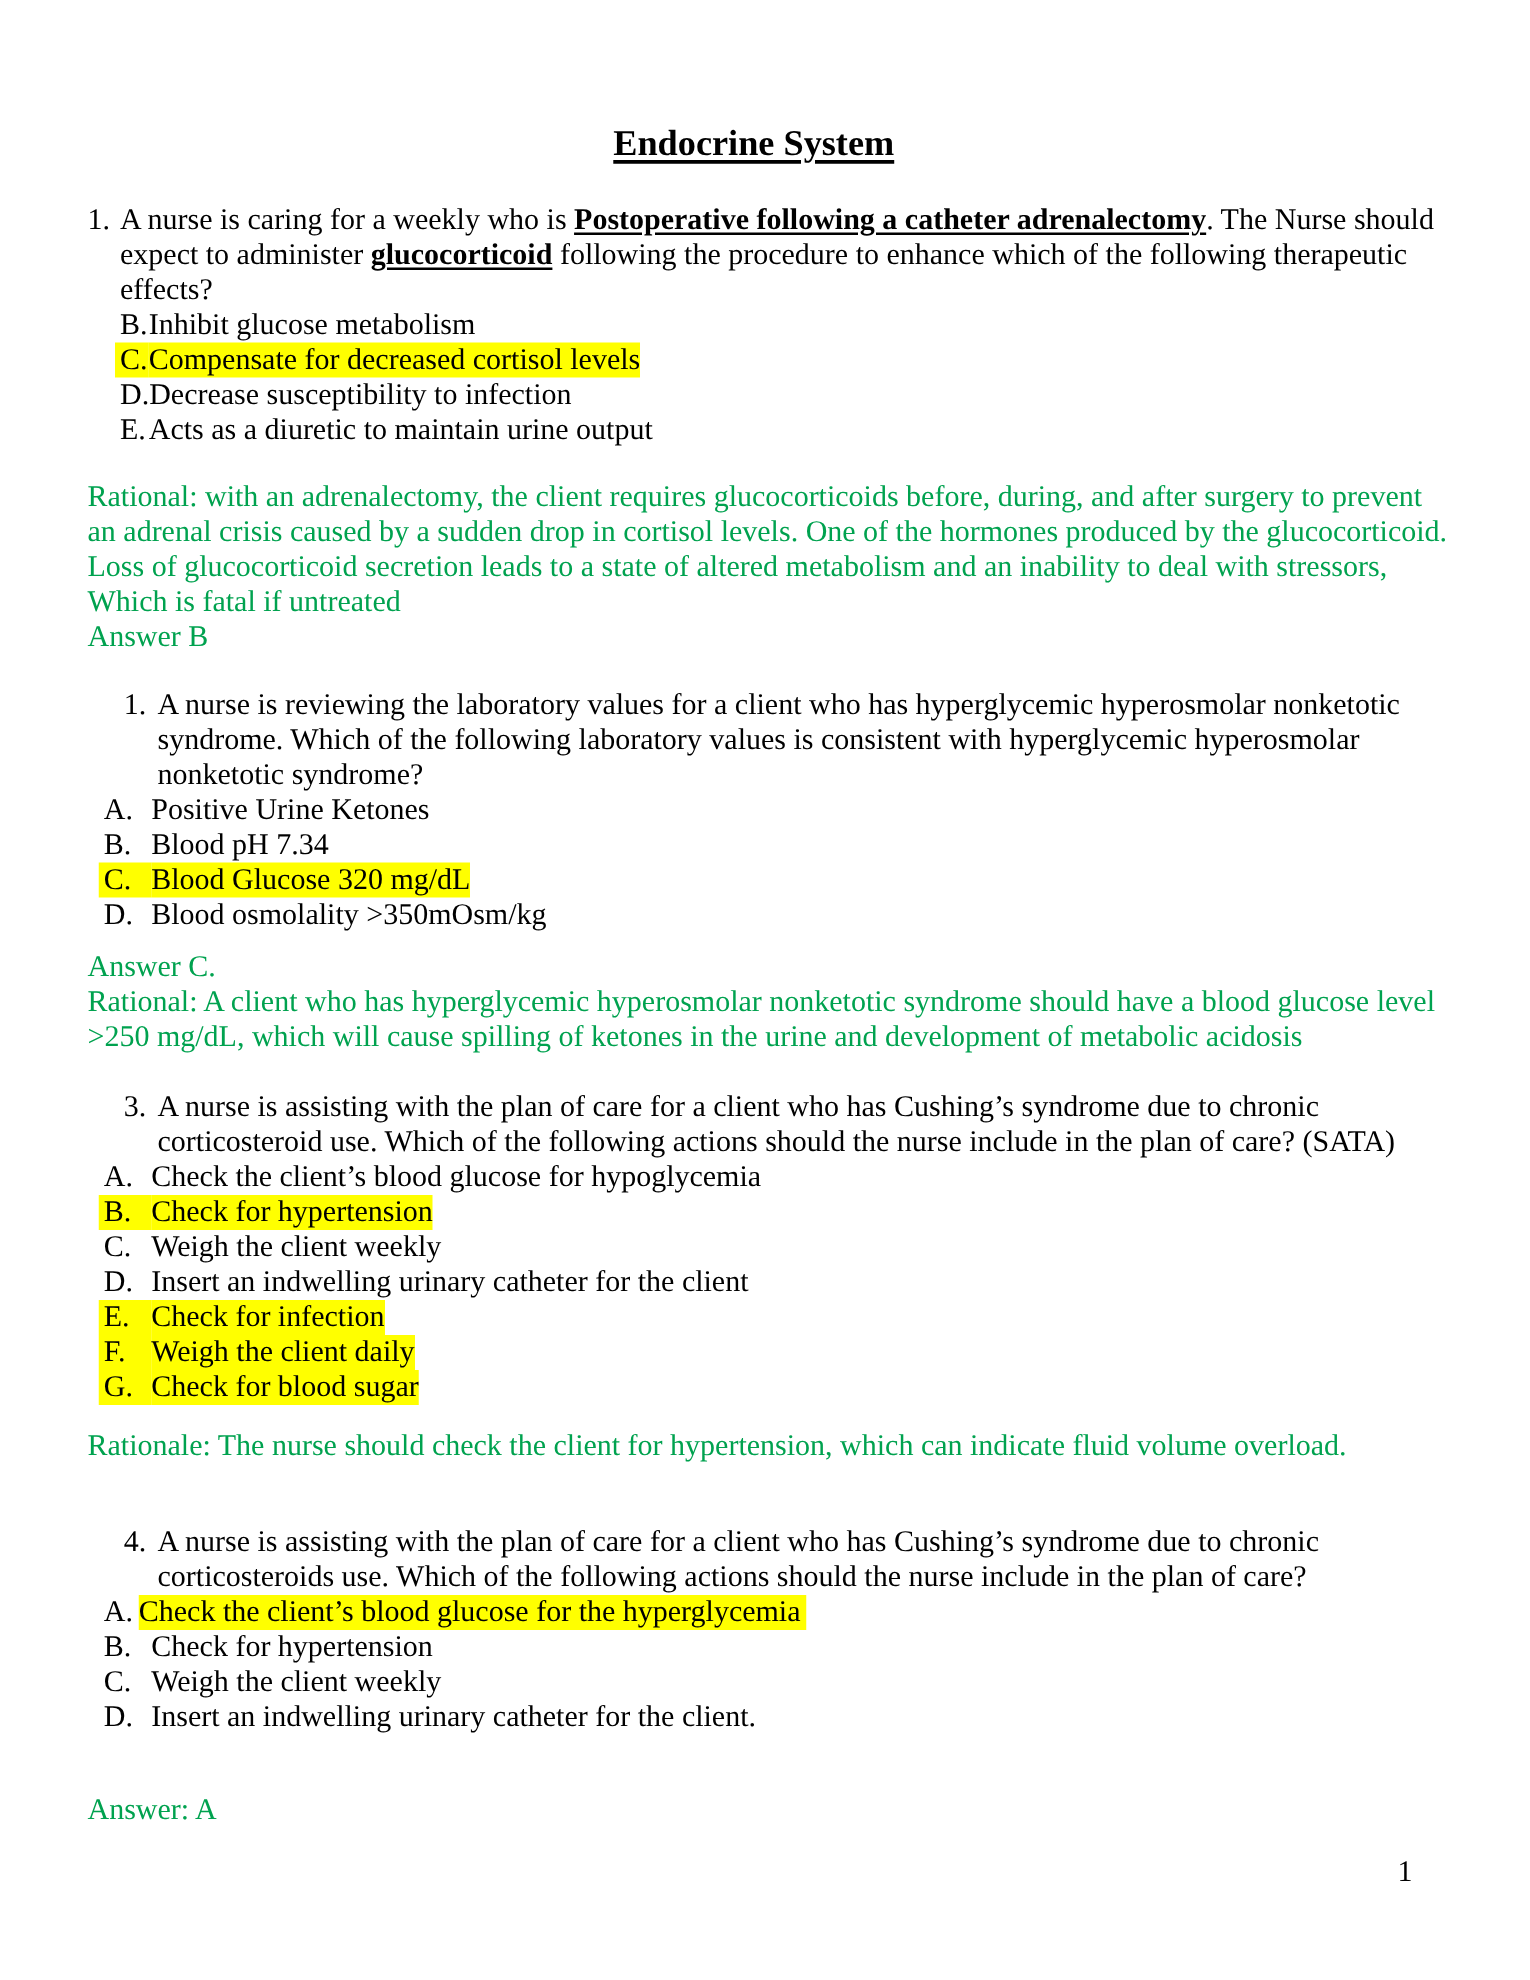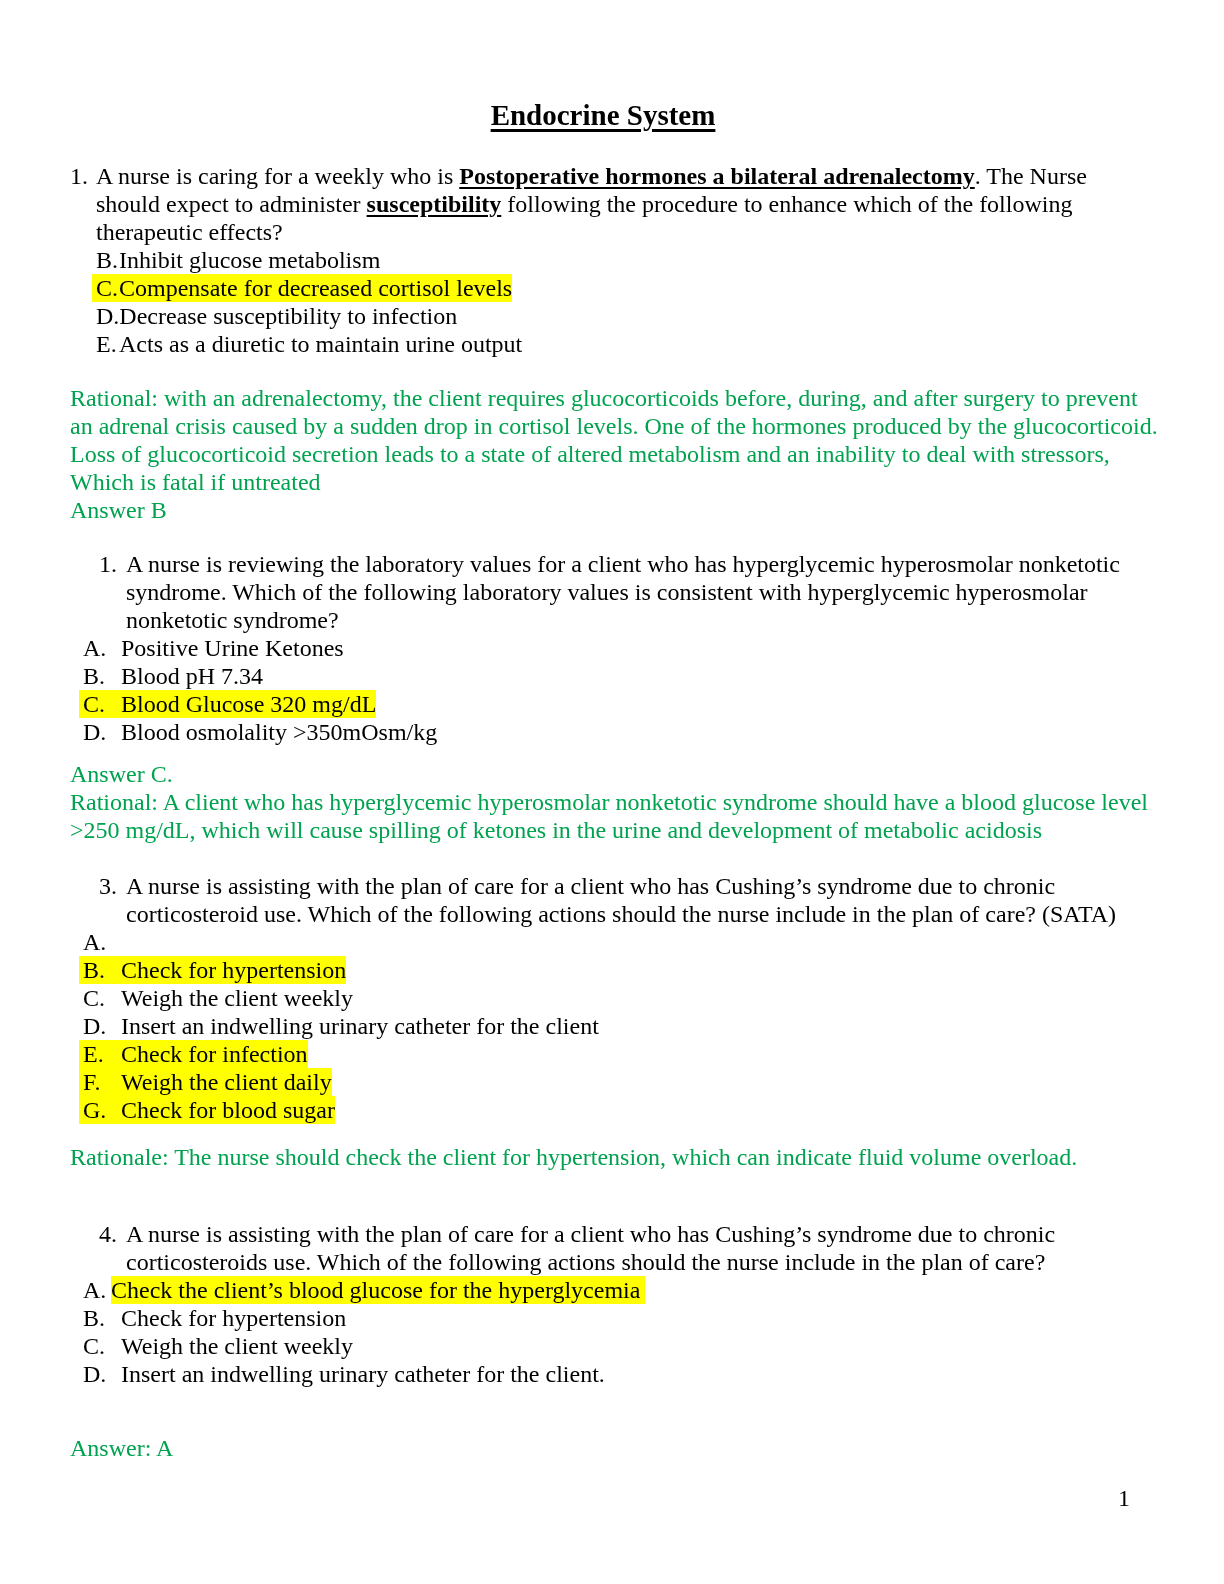--- a/index.html
+++ b/index.html
@@ -58,21 +58,21 @@
 </head>
 <body>
 
 <div class="page">
 
   <div class="title"><span class="t-underline">Endocrine System</span></div>
 
   <div class="block-q1">
     <div class="qrow">
       <span class="num">1.</span>
-      <span class="qtext"><span>A nurse is caring for a weekly who is </span><span class="bu">Postoperative hormones a bilateral adrenalectomy</span><span>. The Nurse should expect to administer </span><span class="bu">susceptibility</span><span> following the procedure to enhance which of the following therapeutic effects?</span></span>
+      <span class="qtext"><span>A nurse is caring for a weekly who is </span><span class="bu">Postoperative following a catheter adrenalectomy</span><span>. The Nurse should expect to administer </span><span class="bu">glucocorticoid</span><span> following the procedure to enhance which of the following therapeutic effects?</span></span>
     </div>
     <div class="opts-l1">
       <div class="opt">
         <span class="letter">B.</span>
           <span>Inhibit glucose metabolism</span>
       </div>
       <div class="opt">
         <span class="letter hl">C.</span>
           <span class="hl">Compensate for decreased cortisol levels</span>
       </div>
@@ -123,20 +123,21 @@
   </div>
 
   <div class="block-l2" id="q3">
     <div class="qrow">
       <span class="num">3.</span>
       <span class="qtext">A nurse is assisting with the plan of care for a client who has Cushing’s syndrome due to chronic corticosteroid use. Which of the following actions should the nurse include in the plan of care? (SATA)</span>
     </div>
     <div>
       <div class="opt">
         <span class="letter">A.</span>
+          <span>Check the client’s blood glucose for hypoglycemia</span>
       </div>
       <div class="opt">
         <span class="letter hl">B.</span>
           <span class="hl">Check for hypertension</span>
       </div>
       <div class="opt">
         <span class="letter">C.</span>
           <span>Weigh the client weekly</span>
       </div>
       <div class="opt">

